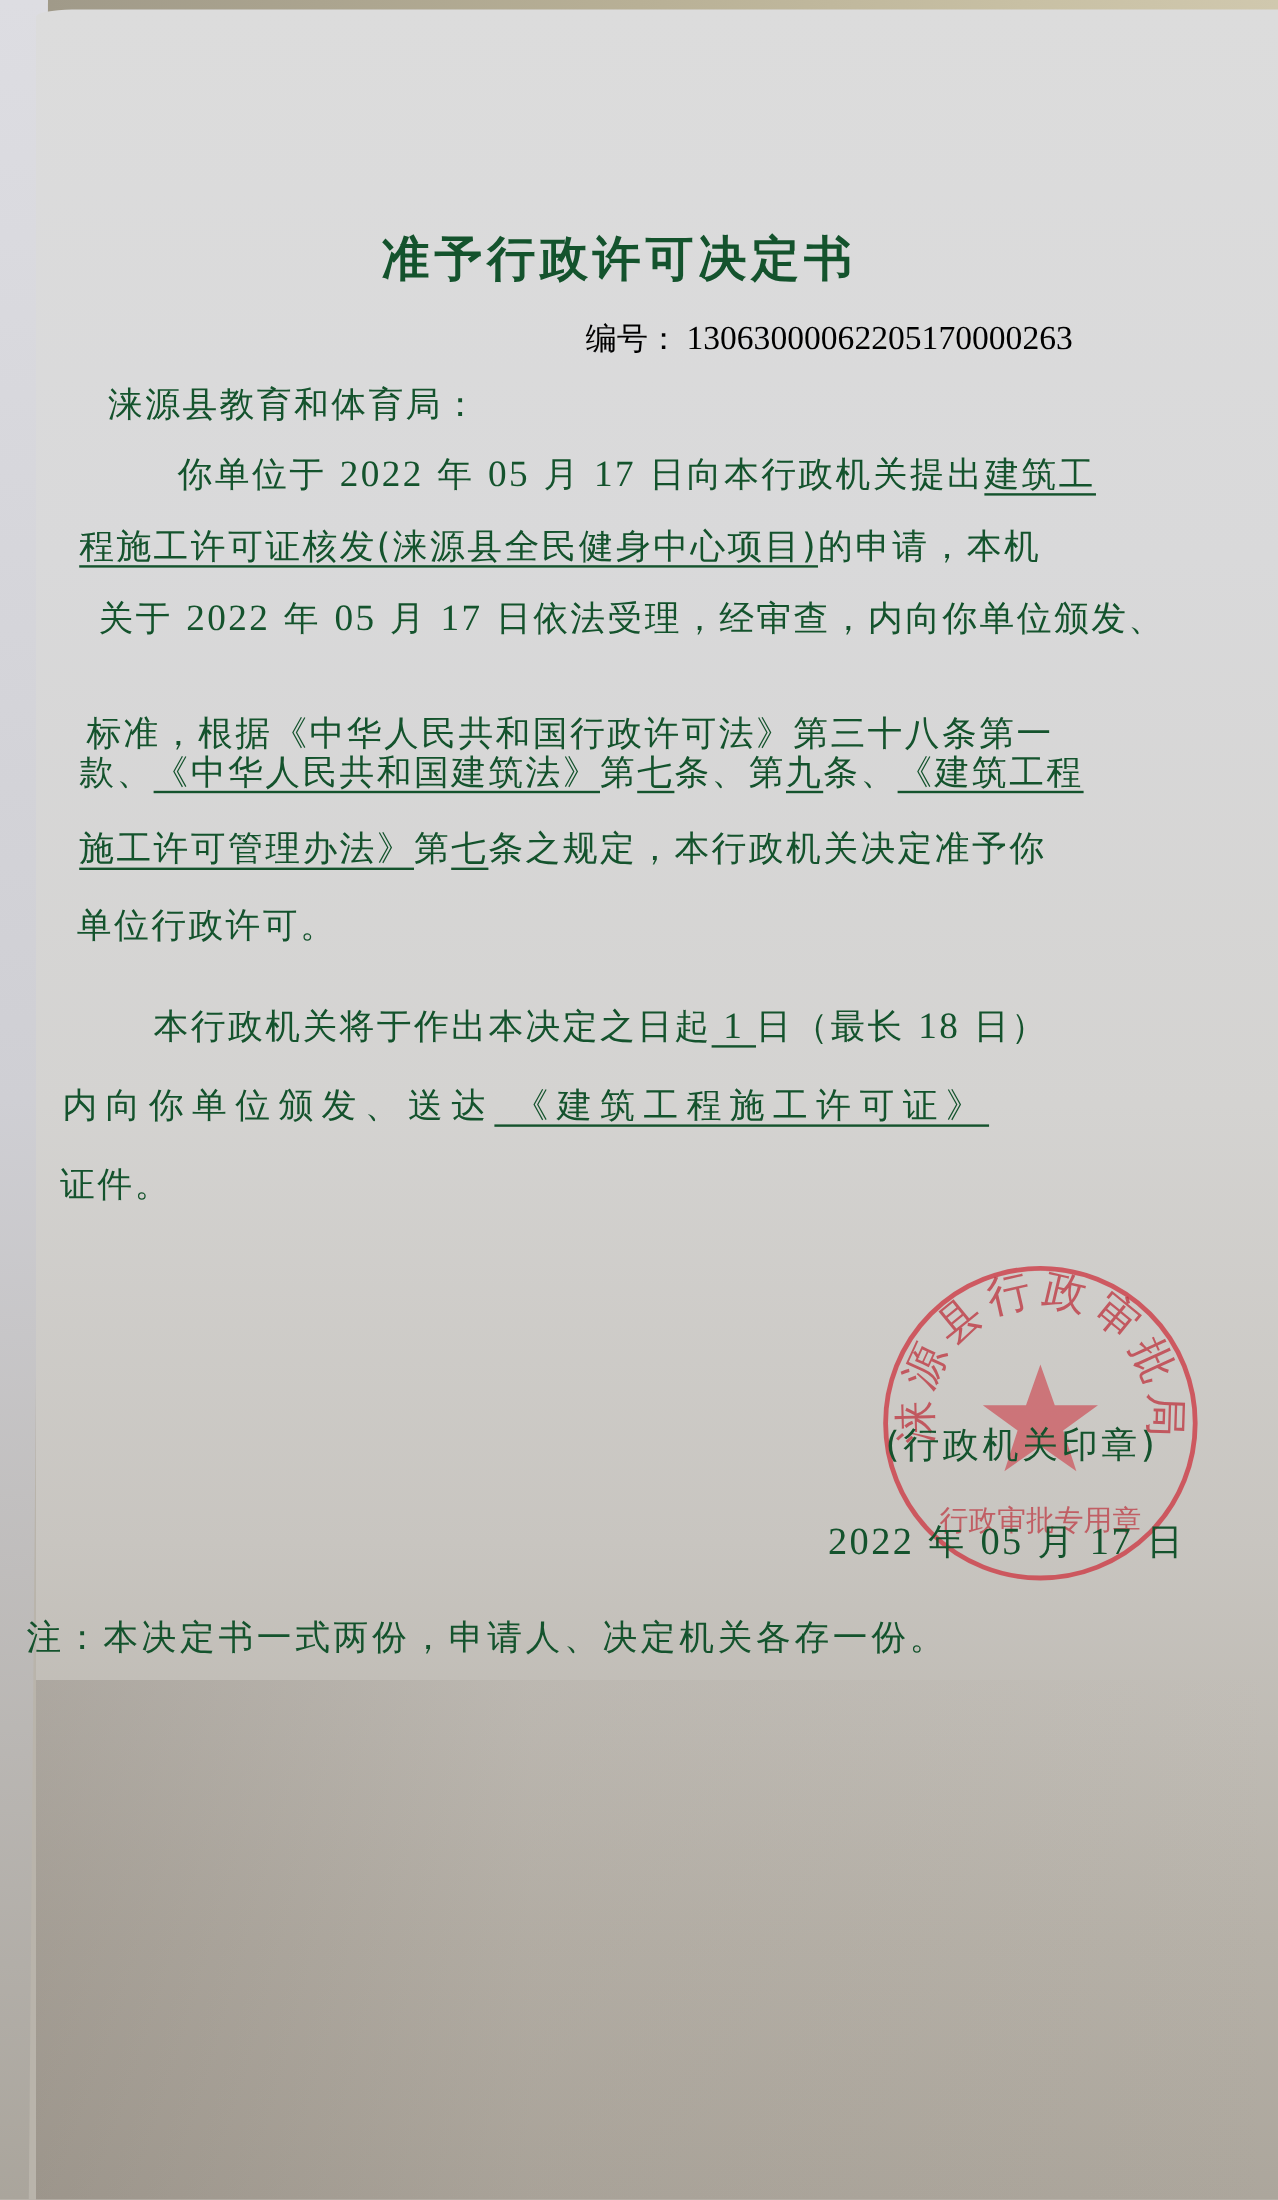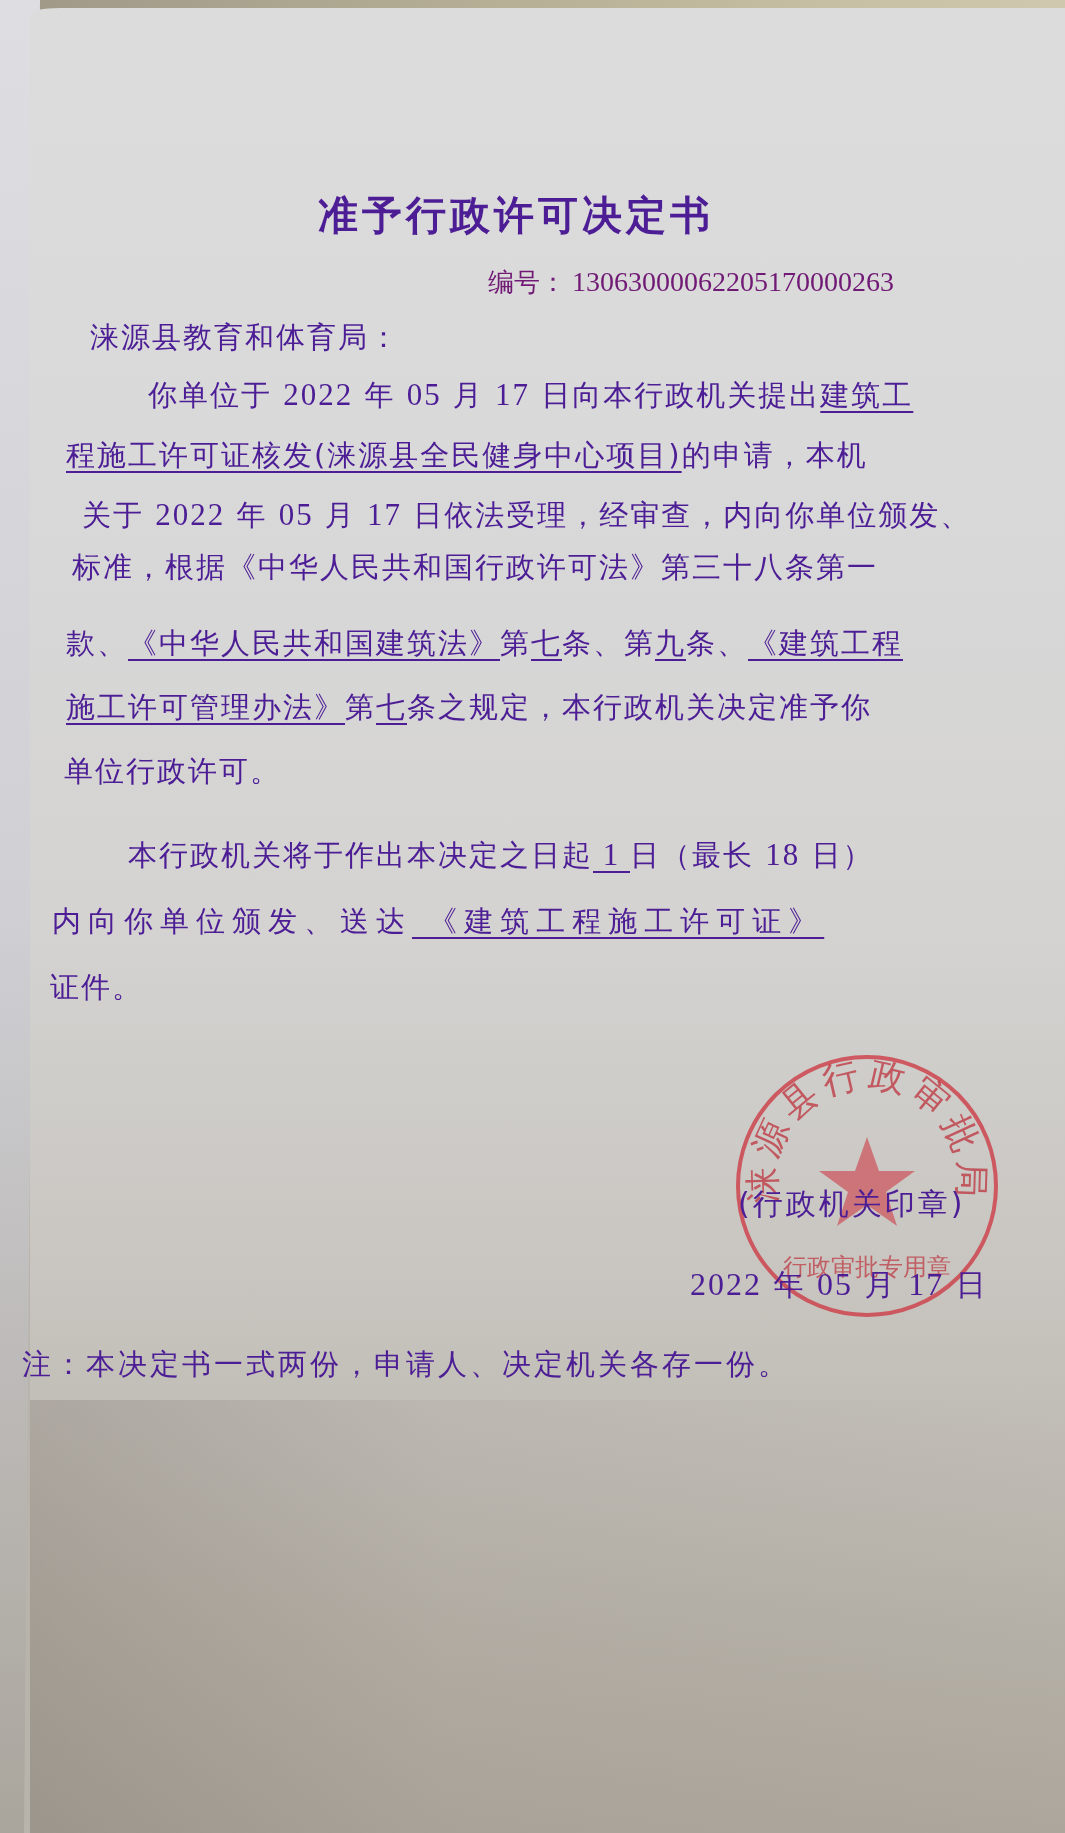--- a/index.html
+++ b/index.html
@@ -19,26 +19,26 @@
     }
     .paper {
       position: absolute; left: 30px; top: 8px; width: 1035px; height: 1825px;
       background: linear-gradient(180deg, #dcdcdc 0%, #d9d9da 25%, #d4d3d1 50%, #c8c5c0 70%, #b6b1a8 88%, #aca69c 100%);
       border-top-left-radius: 30px 6px;
     }
     .shade {
       position: absolute; left: 30px; top: 1400px; width: 1035px; height: 433px;
       background: linear-gradient(90deg, rgba(110,100,90,0.25) 0%, rgba(140,130,120,0.1) 40%, rgba(200,200,200,0) 100%);
     }
-    .text { position: absolute; color: #4c1d95; white-space: nowrap; }
+    .text { position: absolute; color: #14532d; white-space: nowrap; }
     .title {
       left: 318px; top: 188px; font-size: 40px; letter-spacing: 4px; font-weight: bold;
       font-family: "DejaVu Sans", sans-serif;
     }
-    .docno { left: 488px; top: 265px; font-size: 26px; color: #701a75; }
+    .docno { left: 488px; top: 265px; font-size: 26px; color: #000000; }
     .docno .num { font-family: "Liberation Serif", serif; font-size: 28px; margin-left: 6px; }
     .line { font-size: 29px; letter-spacing: 2px; font-family: "DejaVu Sans", sans-serif; }
     .u { text-decoration: underline; text-decoration-thickness: 2px; text-underline-offset: 6px; }
     .ser { font-family: "Liberation Serif", serif; font-size: 31px; }
     .stamp {
       position: absolute; left: 736px; top: 1055px; width: 254px; height: 254px;
       border: 4px solid rgba(205,60,70,0.8); border-radius: 50%;
     }
     .stamp svg { position: absolute; left: 0; top: 0; }
     .date { left: 690px; top: 1265px; font-size: 32px; font-family: "Liberation Serif", serif; letter-spacing: 2px; }
@@ -66,21 +66,21 @@
 </div>
 
 <div class="text line" style="left:66px; top:436px;">
   <span class="u">程施工许可证核发(涞源县全民健身中心项目)</span><span>的申请，本机</span>
 </div>
 
 <div class="text line" style="left:82px; top:496px;">
   <span>关于 </span><span class="ser">2022</span><span> 年 </span><span class="ser">05</span><span> 月 </span><span class="ser">17</span><span> 日依法受理，经审查，内向你单位颁发、</span>
 </div>
 
-<div class="text line" style="left:72px; top:548px;">标准，根据《中华人民共和国行政许可法》第三十八条第一</div>
+<div class="text line" style="left:72px; top:592px;">标准，根据《中华人民共和国行政许可法》第三十八条第一</div>
 
 <div class="text line" style="left:66px; top:624px;">
   <span>款、</span><span class="u">《中华人民共和国建筑法》</span><span>第</span><span class="u">七</span><span>条、第</span><span class="u">九</span><span>条、</span><span class="u">《建筑工程</span>
 </div>
 
 <div class="text line" style="left:66px; top:688px;">
   <span class="u">施工许可管理办法》</span><span>第</span><span class="u">七</span><span>条之规定，本行政机关决定准予你</span>
 </div>
 
 <div class="text line" style="left:64px; top:752px;">单位行政许可。</div>

